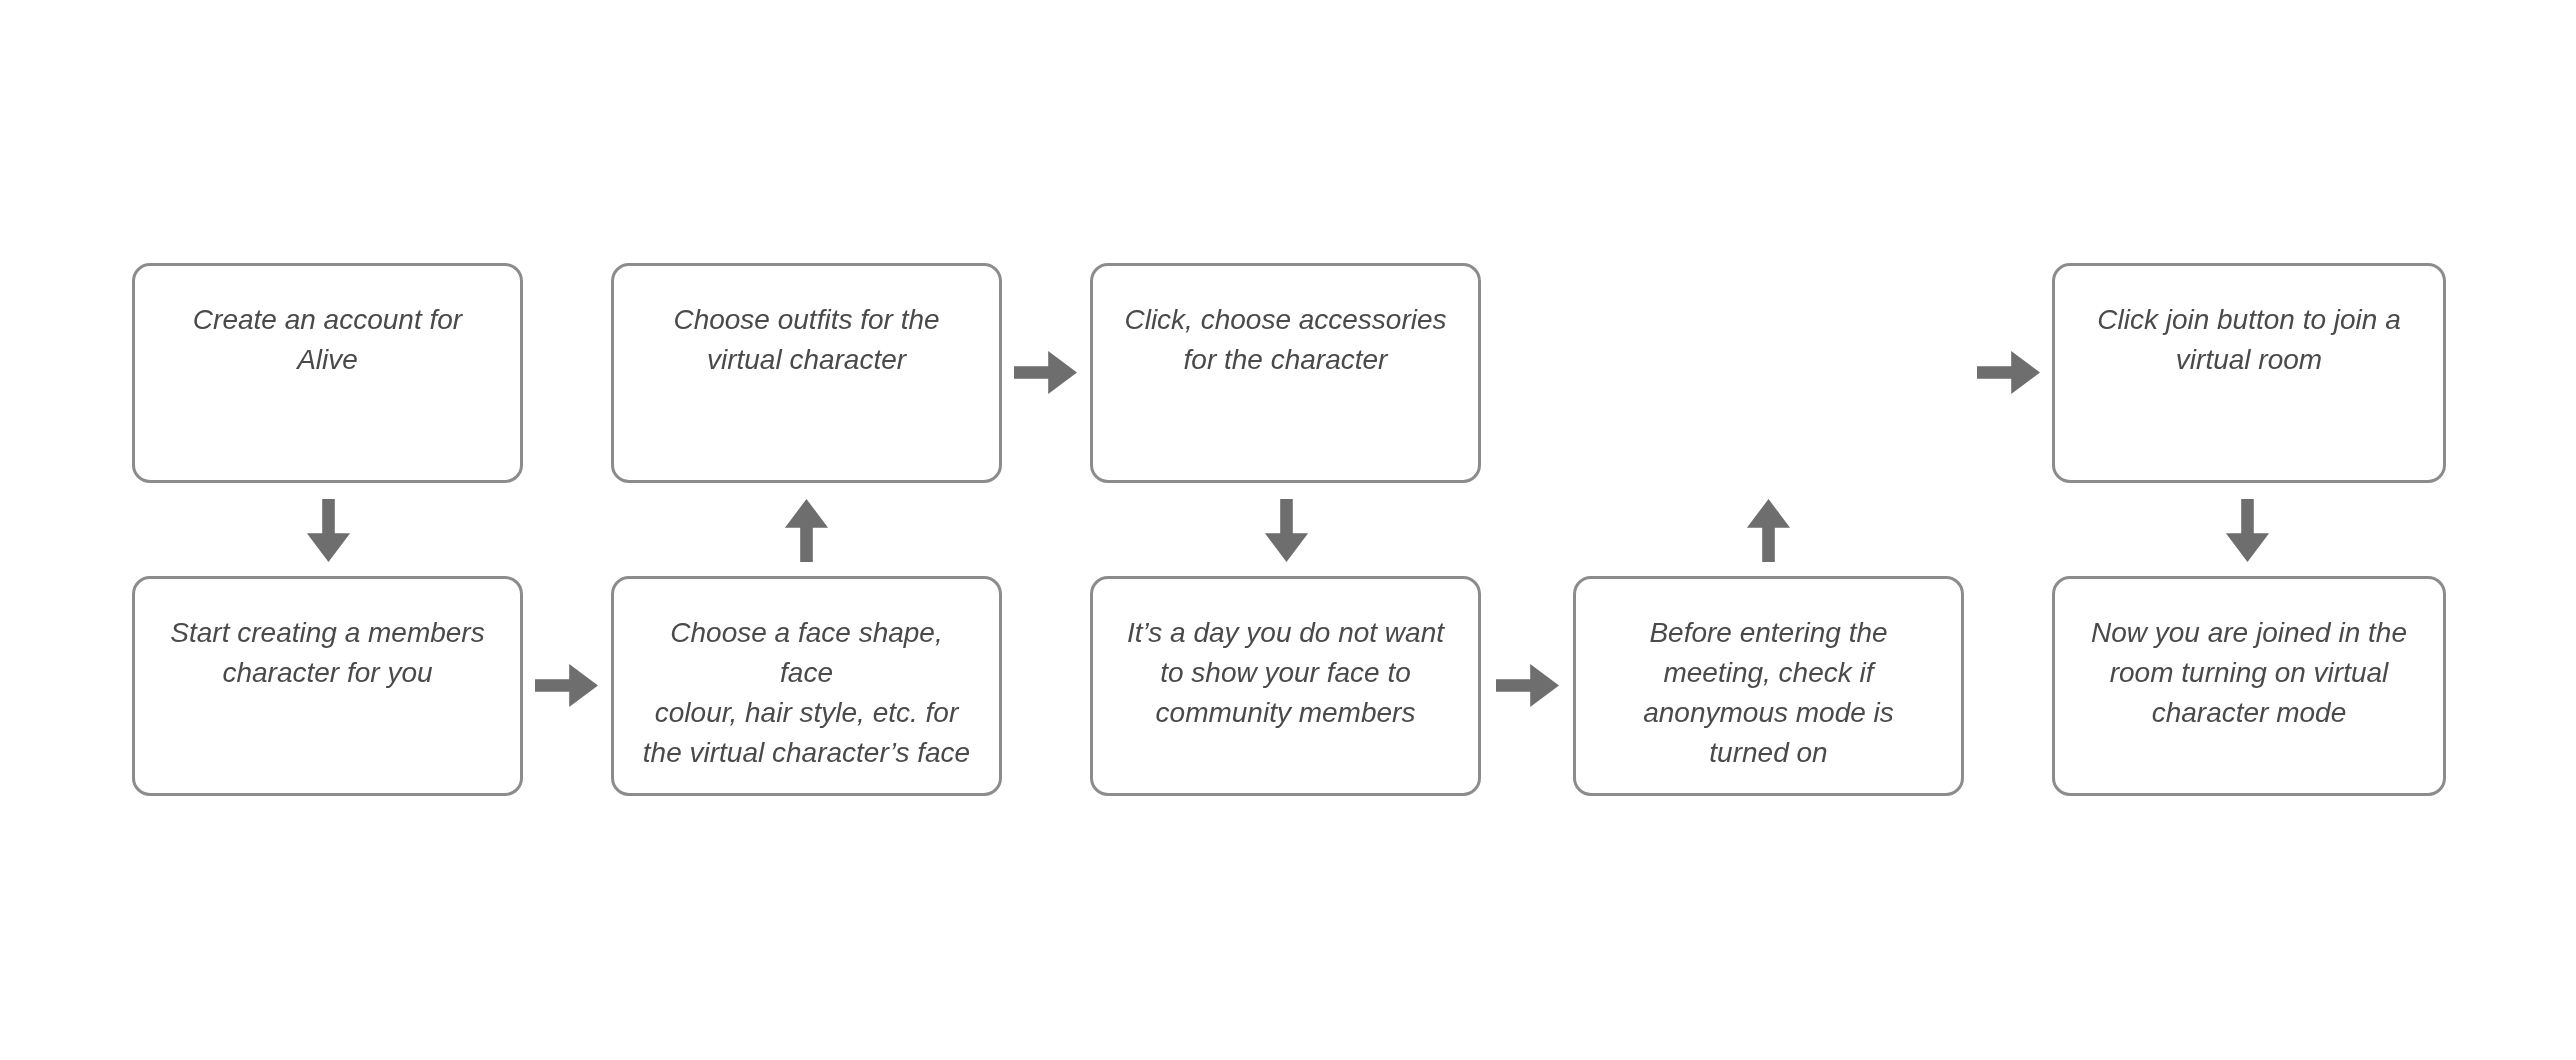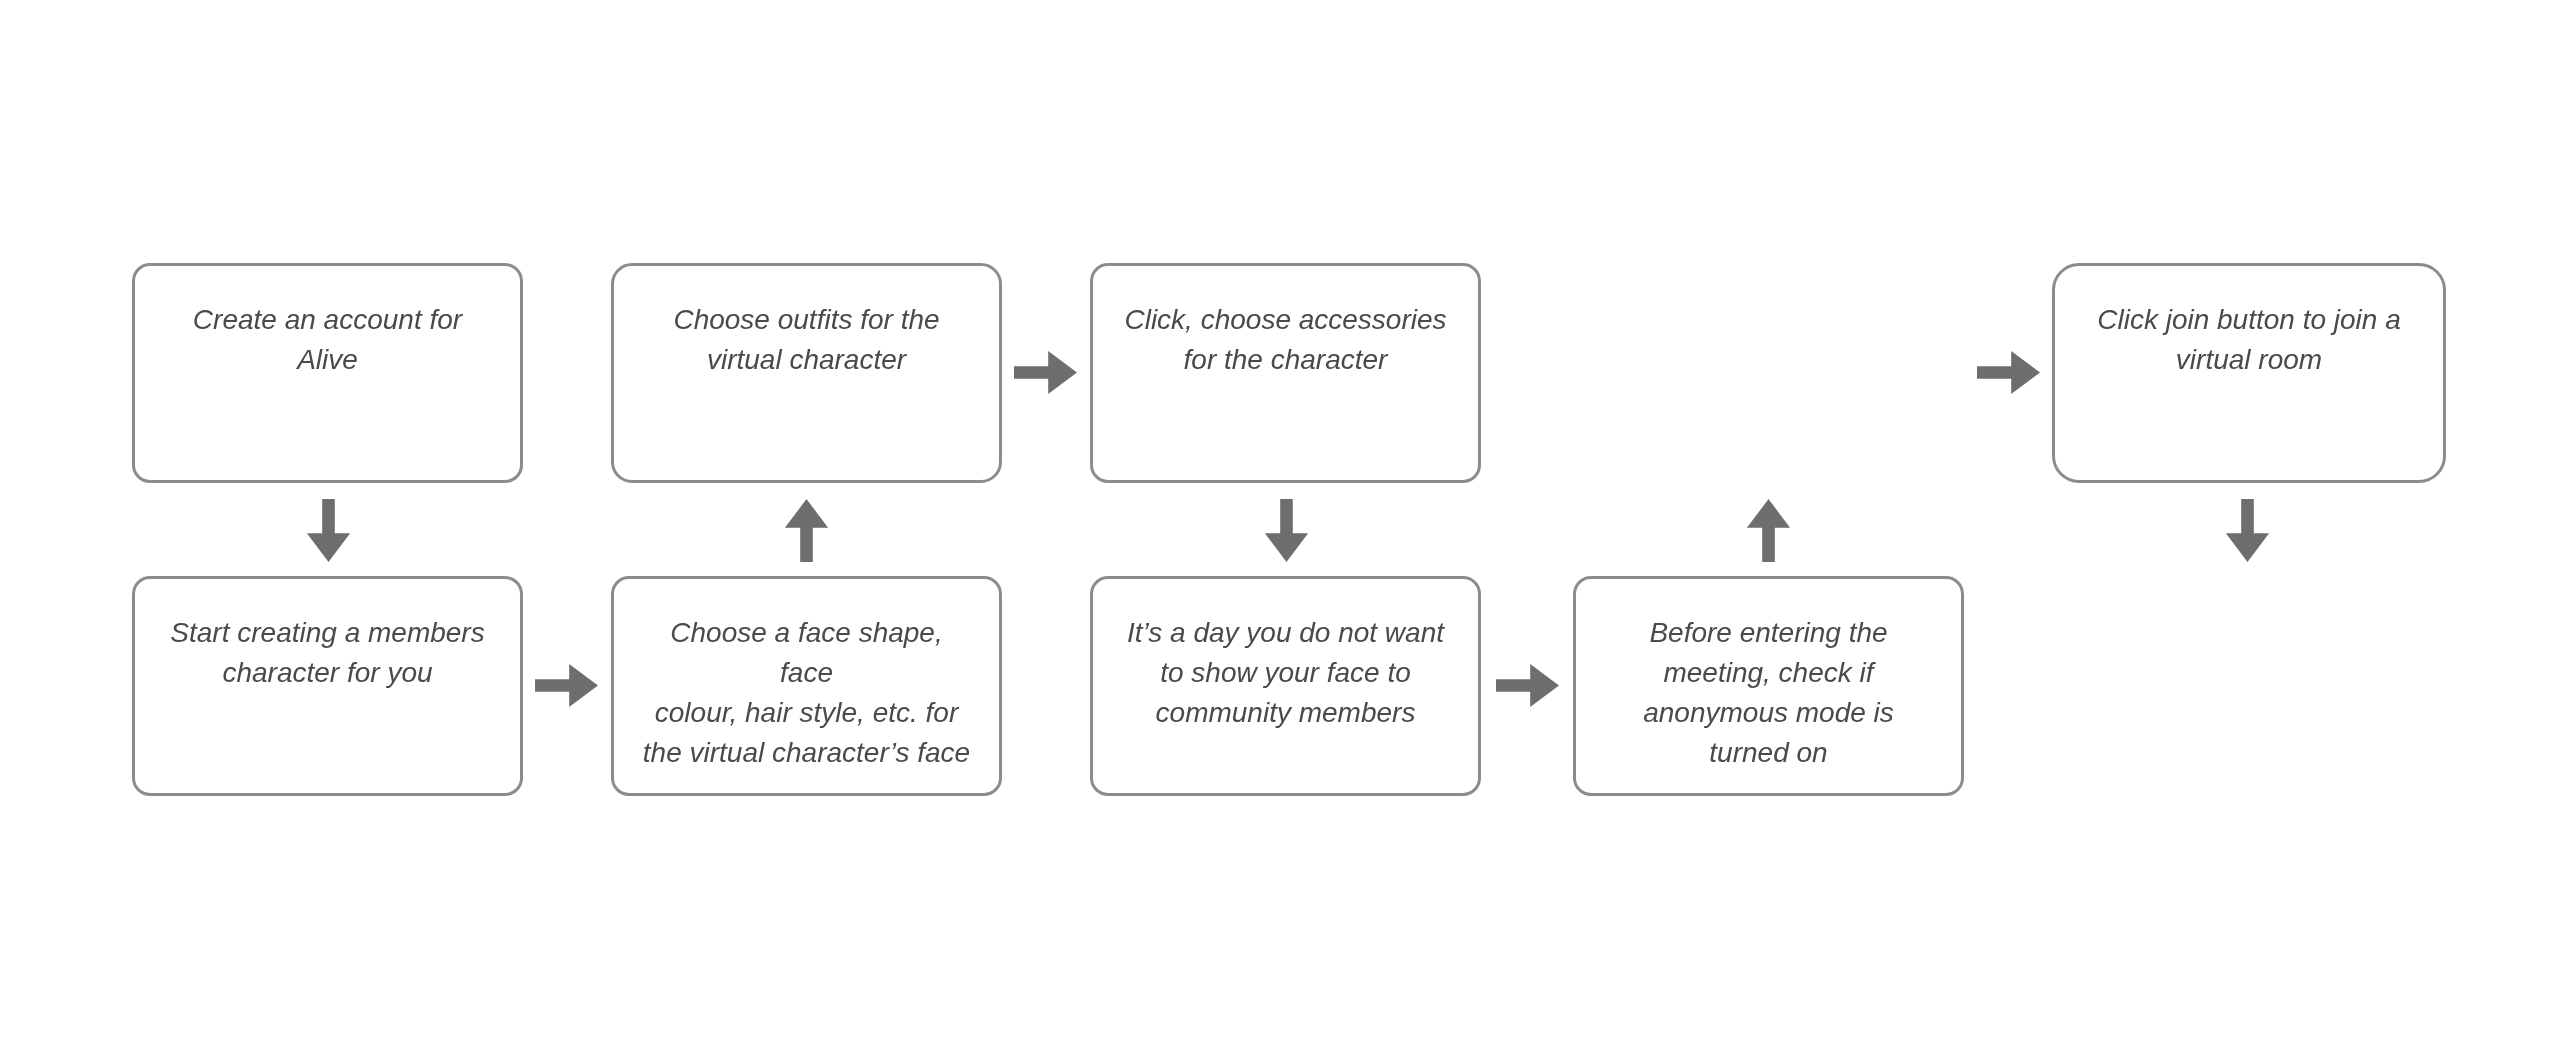--- a/index.html
+++ b/index.html
@@ -56,32 +56,32 @@
 </head>
 <body>
 
 <div id="canvas">
 
   <div class="flow-box row-top" style="left:132px; top:263px; width:391px; height:220px;">
     <span class="flow-box-label">Create an account for
 Alive</span>
   </div>
 
-  <div class="flow-box row-top" style="left:611px; top:263px; width:391px; height:220px;border-radius:21px;">
+  <div class="flow-box row-top" style="left:611px; top:263px; width:391px; height:220px;">
     <span class="flow-box-label">Choose outfits for the
 virtual character</span>
   </div>
 
   <div class="flow-box row-top" style="left:1090px; top:263px; width:391px; height:220px;">
     <span class="flow-box-label">Click, choose accessories
 for the character</span>
   </div>
 
 
-  <div class="flow-box row-top" style="left:2052px; top:263px; width:394px; height:220px;border-radius:27px;">
+  <div class="flow-box row-top" style="left:2052px; top:263px; width:394px; height:220px;">
     <span class="flow-box-label">Click join button to join a
 virtual room</span>
   </div>
 
   <div class="flow-box row-bottom" style="left:132px; top:576px; width:391px; height:220px;">
     <span class="flow-box-label">Start creating a members
 character for you</span>
   </div>
 
   <div class="flow-box row-bottom" style="left:611px; top:576px; width:391px; height:220px;">
@@ -96,20 +96,25 @@
 community members</span>
   </div>
 
   <div class="flow-box row-bottom" style="left:1573px; top:576px; width:391px; height:220px;">
     <span class="flow-box-label">Before entering the
 meeting, check if
 anonymous mode is
 turned on</span>
   </div>
 
+  <div class="flow-box row-bottom" style="left:2052px; top:576px; width:394px; height:220px;">
+    <span class="flow-box-label">Now you are joined  in the
+room turning on virtual
+character mode</span>
+  </div>
 
   <div class="arrow" style="left:303px; top:499px;">
     <svg width="51" height="63" viewBox="0 0 56 70" aria-hidden="true">
       <path d="M21 0 H35 V38 H52 L28 70 L4 38 H21 Z" fill="#6e6e6e"></path>
     </svg>
   </div>
 
   <div class="arrow" style="left:535px; top:660px;">
     <svg width="63" height="51" viewBox="0 0 70 56" aria-hidden="true">
       <path d="M0 21 H38 V4 L70 28 L38 52 V35 H0 Z" fill="#6e6e6e"></path>

